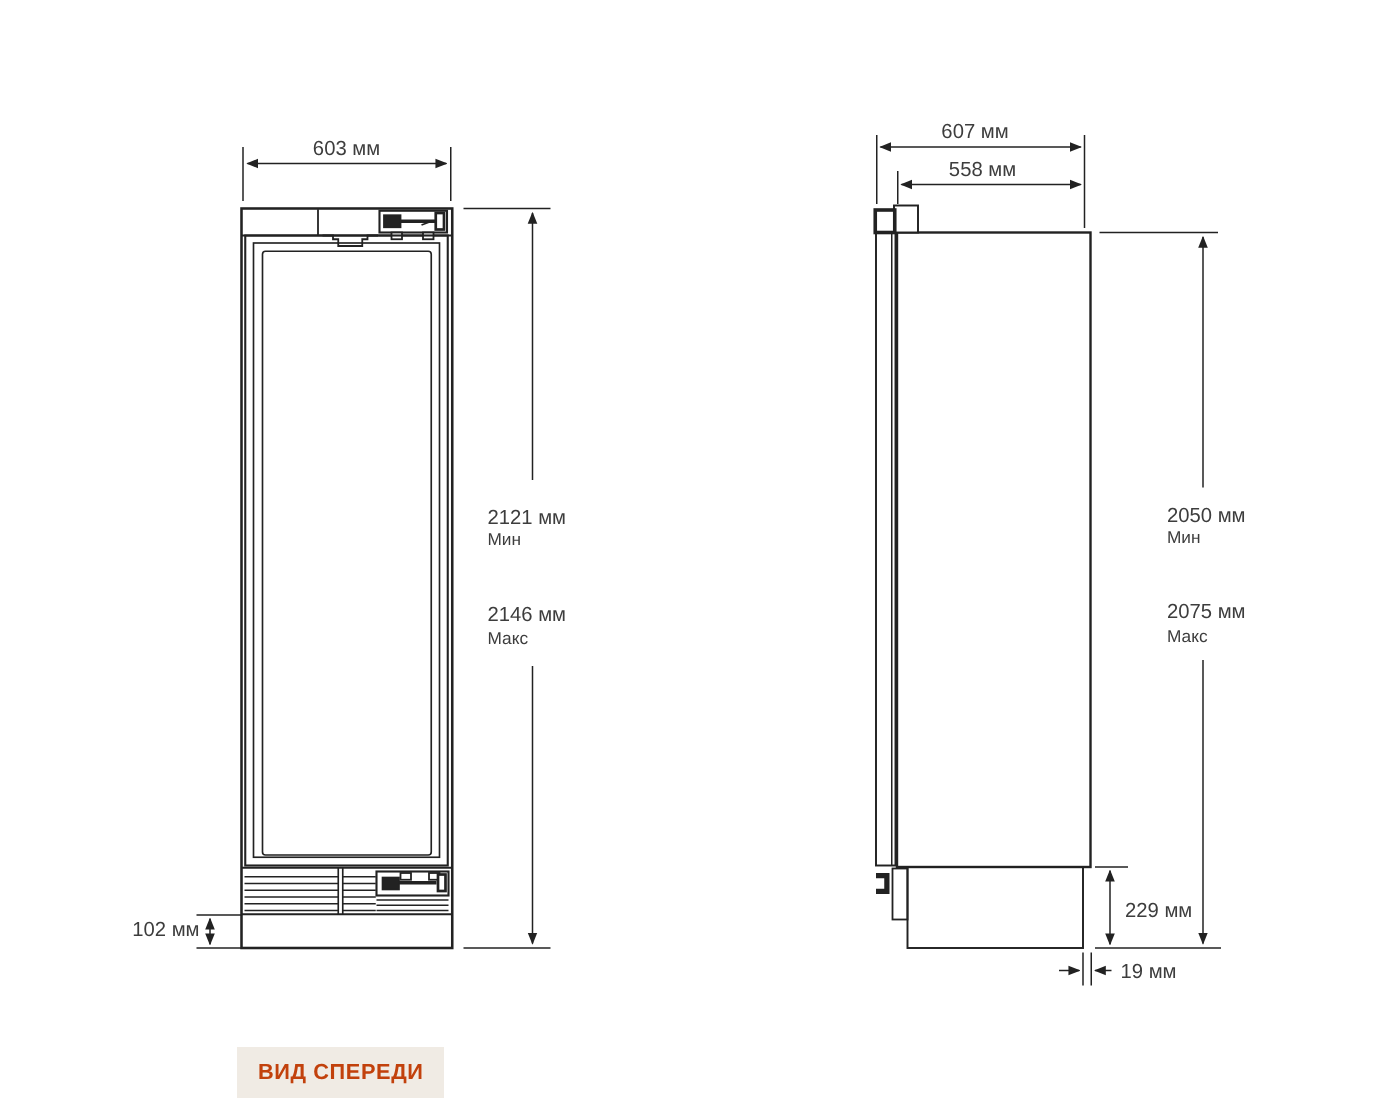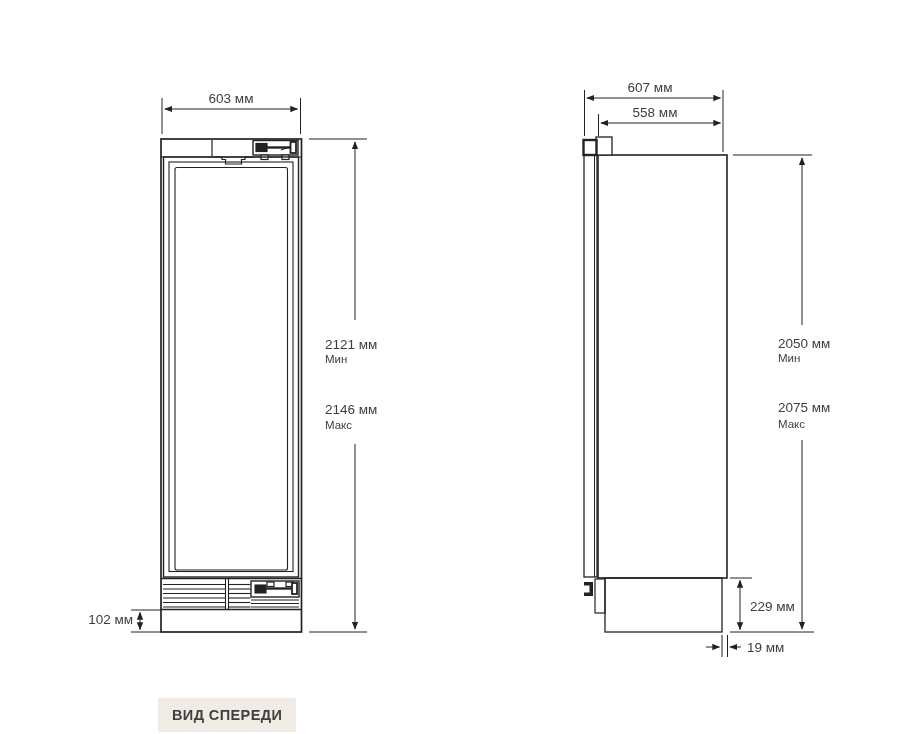--- a/index.html
+++ b/index.html
@@ -17,21 +17,21 @@
     fill:#3d3d3d;
   }
   .dim-txt{font-size:13.5px;}
   .dim-sub{font-size:11.5px;}
   .caption{
     position:absolute;
     height:34px;
     line-height:34px;
     padding-left:14px;
     background:#f0ebe4;
-    color:#404040;
+    color:#c2410c;
     font-size:14.5px;
     font-weight:600;
     letter-spacing:.4px;
   }
   .caption-front{left:158px;top:658px;width:124px;}
   .caption-side{left:585px;top:658px;width:116px;}
 </style>
 </head>
 <body>
 

